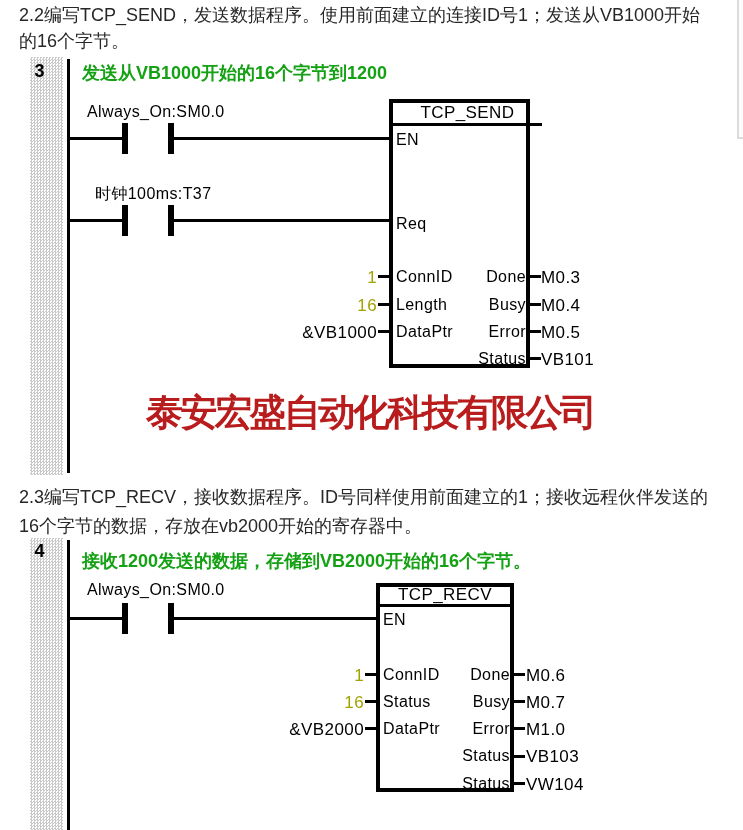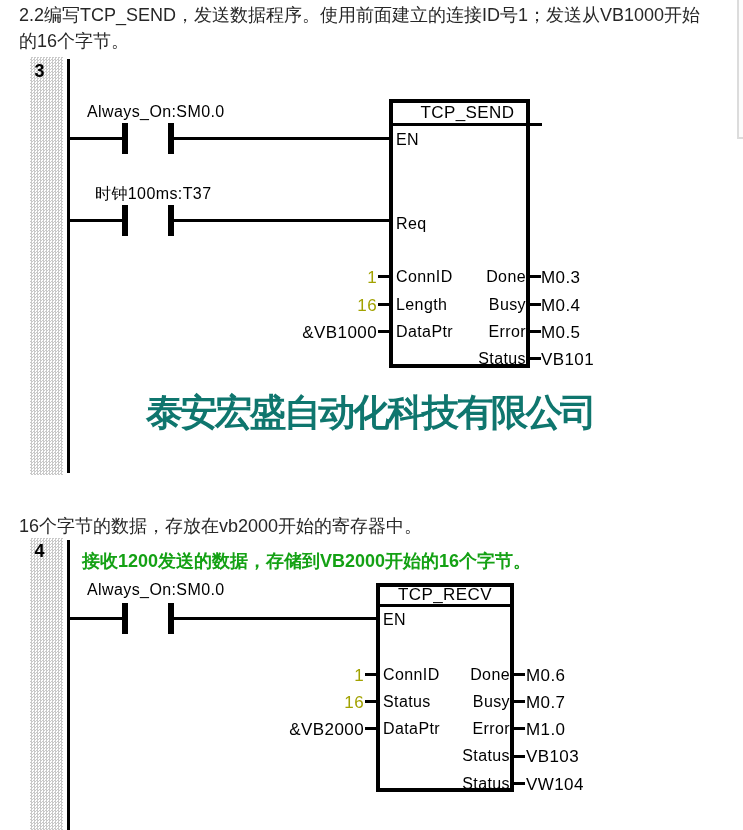--- a/index.html
+++ b/index.html
@@ -13,35 +13,36 @@
   .rail{position:absolute;left:67px;width:3px;background:#000;}
   .comment{position:absolute;left:82px;font-size:18px;font-weight:bold;color:#14a114;white-space:nowrap;}
   .plclabel{position:absolute;font-size:16px;letter-spacing:0.4px;color:#000;white-space:nowrap;}
   .wire{position:absolute;height:3px;background:#000;}
   .cbar{position:absolute;width:6px;height:31px;background:#000;}
   .block{position:absolute;border:4px solid #000;background:#fff;box-sizing:border-box;}
   .btitle{position:absolute;text-align:center;font-size:17px;letter-spacing:0.4px;color:#000;border-bottom:3px solid #000;box-sizing:content-box;}
   .pinval{position:absolute;font-size:17px;letter-spacing:0.4px;white-space:nowrap;color:#000;}
   .olive{color:#a2a200;}
   .right{text-align:right;}
-  .watermark{position:absolute;font-size:37px;font-weight:bold;color:#0f766e;letter-spacing:-2.5px;white-space:nowrap;}
+  .watermark{position:absolute;font-size:37px;font-weight:bold;color:#b91c1c;letter-spacing:-2.5px;white-space:nowrap;}
   .scrollcorner{position:absolute;left:737px;top:0;width:6px;height:139px;background:#fcfcfc;
                 border-left:2px solid #dcdcdc;border-bottom:2px solid #dcdcdc;box-sizing:border-box;}
 </style>
 </head>
 <body>
 
 <div id="page">
 
   <div class="txtline" style="top:3px;">2.2编写TCP_SEND，发送数据程序。使用前面建立的连接ID号1；发送从VB1000开始</div>
   <div class="txtline" style="top:29px;">的16个字节。</div>
 
   <div class="strip" style="top:57px;height:418px;"></div>
   <div class="netnum" style="top:61px;">3</div>
   <div class="rail" style="top:59px;height:414px;"></div>
+  <div class="comment" style="top:61px;">发送从VB1000开始的16个字节到1200</div>
 
   <div class="plclabel" style="left:87px;top:103px;">Always_On:SM0.0</div>
   <div class="wire" style="left:70px;top:137px;width:52px;"></div>
   <div class="cbar" style="left:122px;top:123px;"></div>
   <div class="cbar" style="left:168px;top:123px;"></div>
   <div class="wire" style="left:174px;top:137px;width:215px;"></div>
 
   <div class="plclabel" style="left:95px;top:184px;">时钟100ms:T37</div>
   <div class="wire" style="left:70px;top:219px;width:52px;"></div>
   <div class="cbar" style="left:122px;top:205px;"></div>
@@ -75,20 +76,21 @@
   <div class="wire" style="left:530px;top:330px;width:11px;"></div>
   <div class="wire" style="left:530px;top:357px;width:11px;"></div>
 
   <div class="pinval" style="left:541px;top:268px;">M0.3</div>
   <div class="pinval" style="left:541px;top:296px;">M0.4</div>
   <div class="pinval" style="left:541px;top:323px;">M0.5</div>
   <div class="pinval" style="left:541px;top:350px;">VB101</div>
 
   <div class="watermark" style="left:146px;top:388px;">泰安宏盛自动化科技有限公司</div>
 
+  <div class="txtline" style="top:485px;">2.3编写TCP_RECV，接收数据程序。ID号同样使用前面建立的1；接收远程伙伴发送的</div>
   <div class="txtline" style="top:514px;">16个字节的数据，存放在vb2000开始的寄存器中。</div>
 
   <div class="strip" style="top:538px;height:292px;"></div>
   <div class="netnum" style="top:541px;">4</div>
   <div class="rail" style="top:540px;height:290px;"></div>
   <div class="comment" style="top:549px;">接收1200发送的数据，存储到VB2000开始的16个字节。</div>
 
   <div class="plclabel" style="left:87px;top:581px;">Always_On:SM0.0</div>
   <div class="wire" style="left:70px;top:617px;width:52px;"></div>
   <div class="cbar" style="left:122px;top:603px;"></div>

